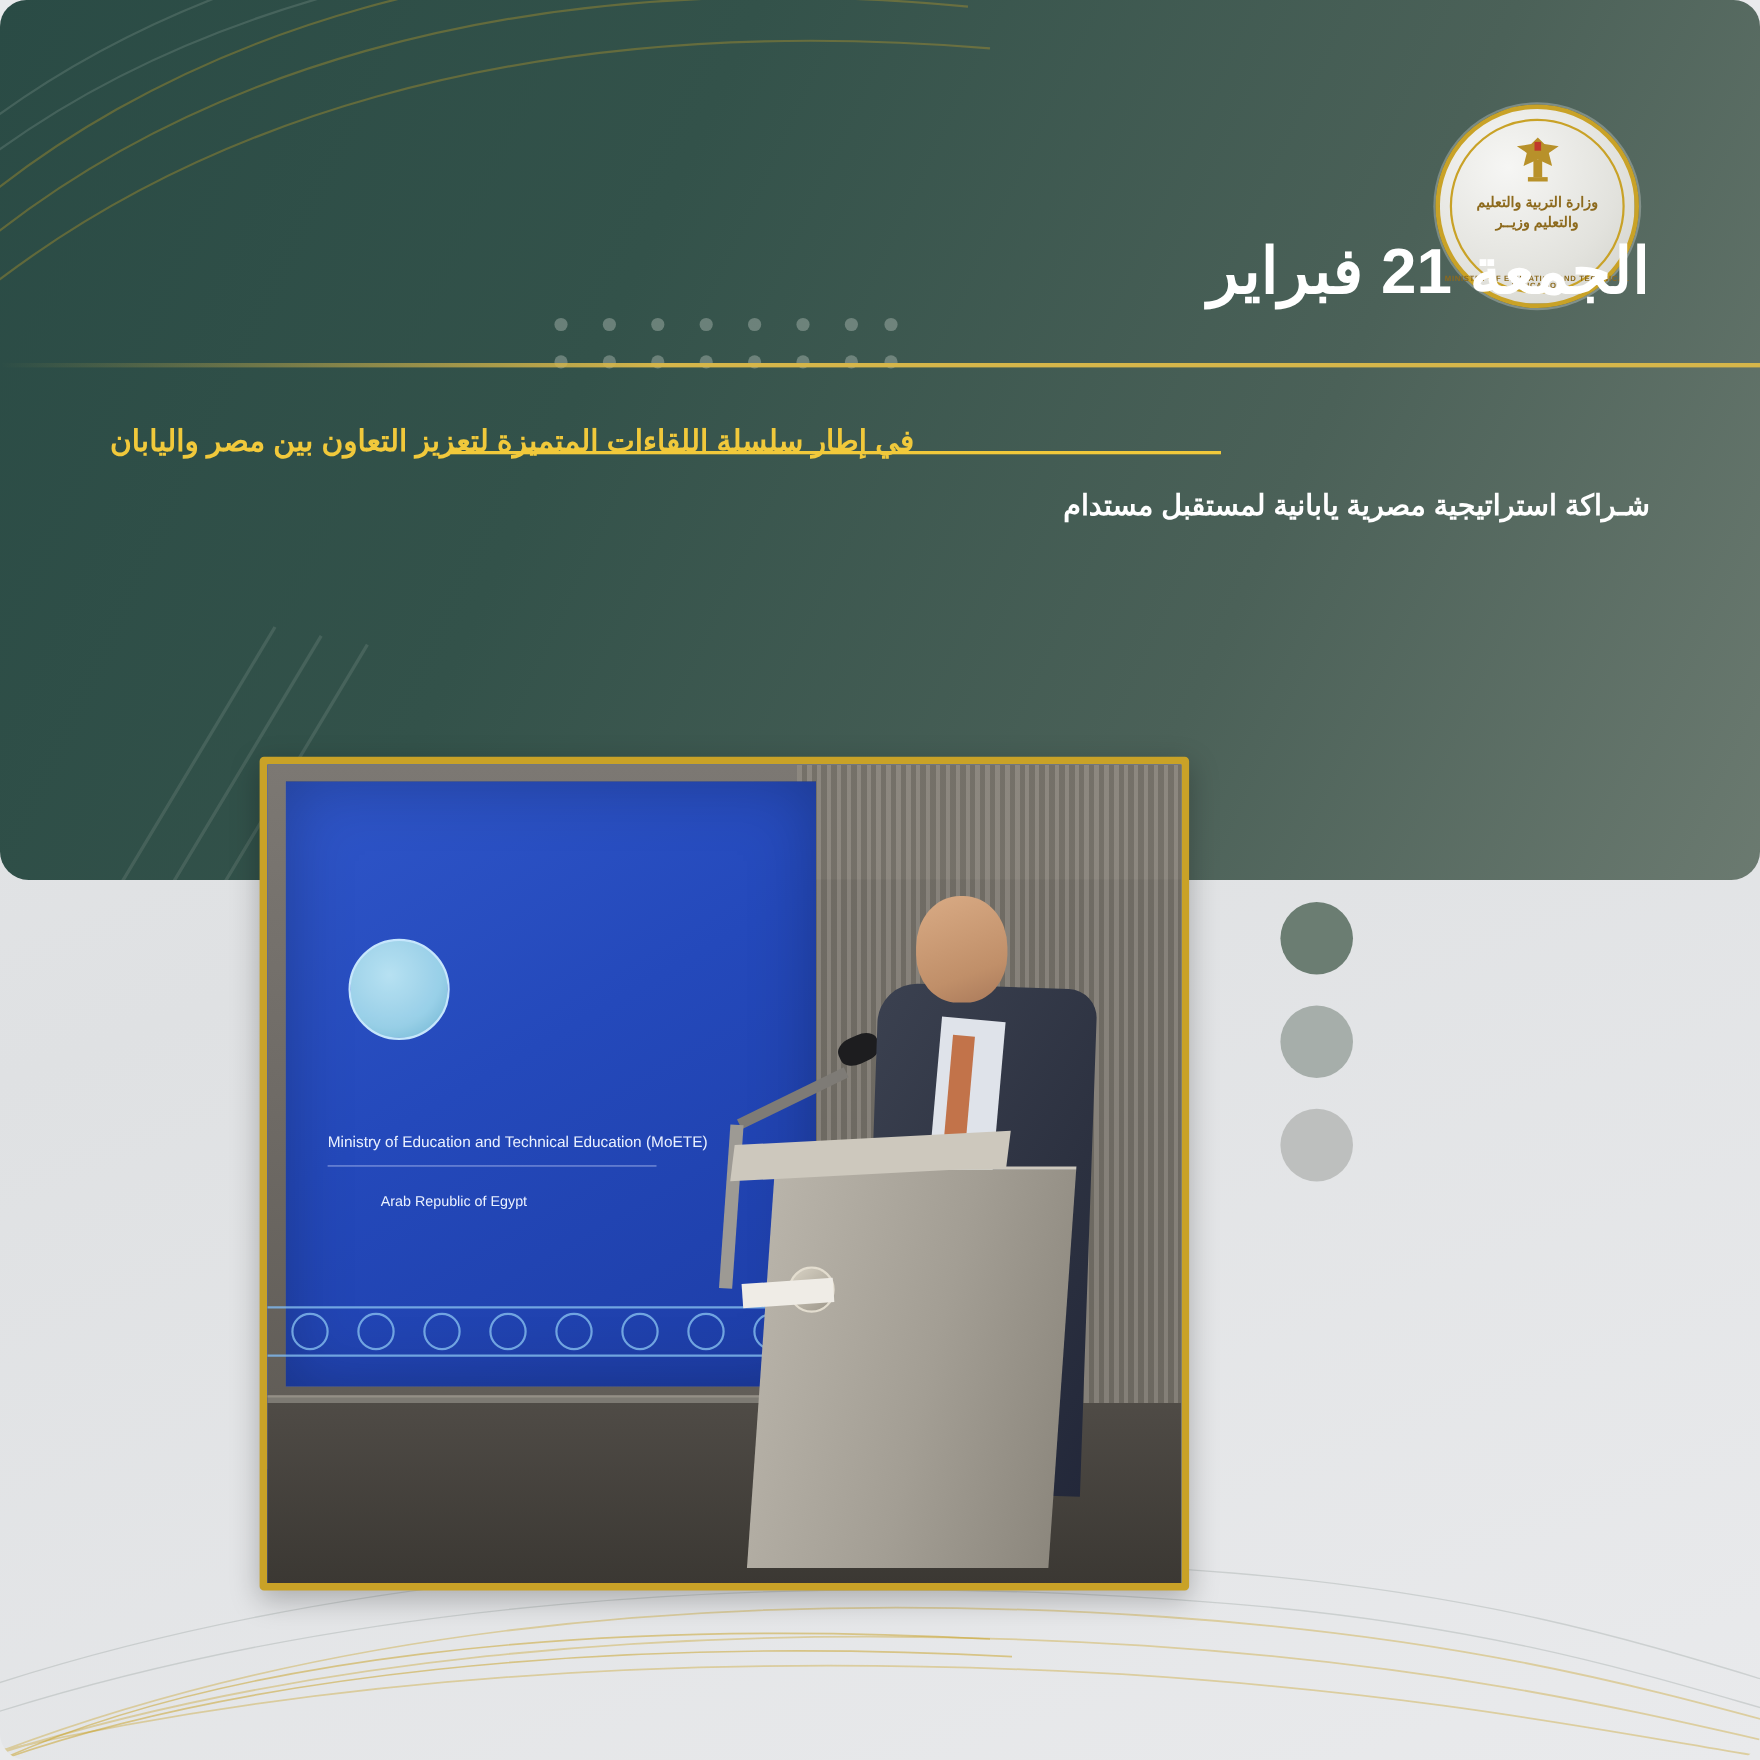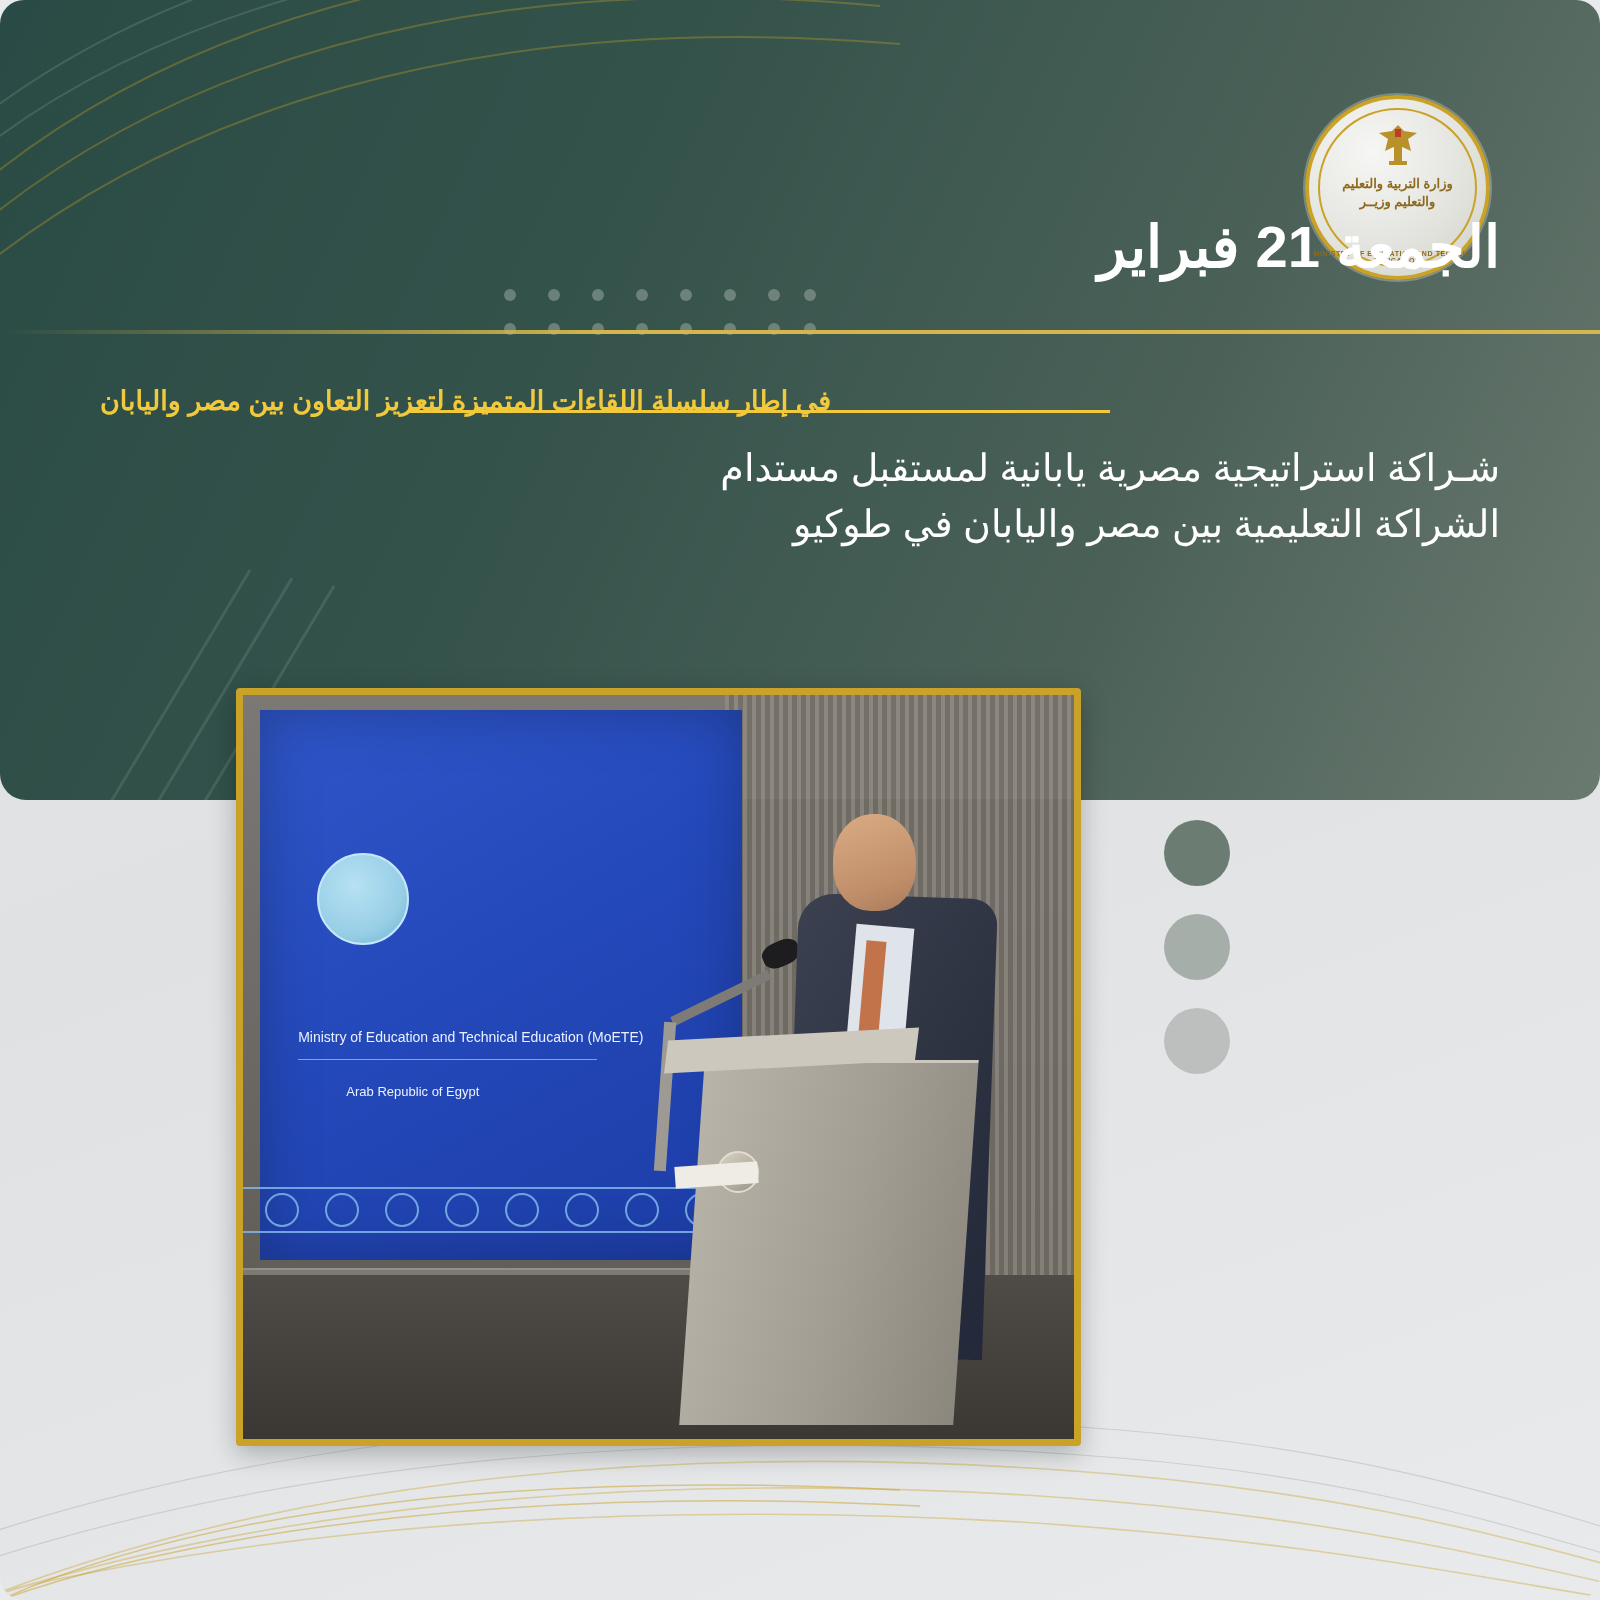--- a/index.html
+++ b/index.html
@@ -168,22 +168,22 @@
   .headline {
     position: absolute;
     top: 440px;
     right: 100px;
     width: 1420px;
     text-align: right;
     color: #ffffff;
     direction: rtl;
   }
   .headline .line {
-    font-size: 38px;
-    font-weight: normal;
+    font-size: 26px;
+    font-weight: bold;
     line-height: 1.48;
     white-space: nowrap;
   }
   .headline .line.wide { letter-spacing: 1.2px; }
 
   
   .photo-frame {
     position: absolute;
     top: 688px;
     left: 236px;
@@ -526,21 +526,20 @@
     <div class="date-wrap">
       <div class="date-text">الجمعة 21 فبراير</div>
     </div>
     <div class="date-rule"></div>
 
     <div class="kicker">في إطار سلسلة اللقاءات المتميزة لتعزيز التعاون بين مصر واليابان</div>
     <div class="kicker-underline"></div>
 
     <div class="headline">
       <div class="line">شـراكة استراتيجية مصرية يابانية لمستقبل مستدام</div>
-      <div class="line">الشراكة التعليمية بين مصر واليابان في طوكيو</div>
     </div>
   </div>
 
   <div class="side-dots">
     <div class="dot d1"></div>
     <div class="dot d2"></div>
     <div class="dot d3"></div>
   </div>
 
   <div class="photo-frame">

